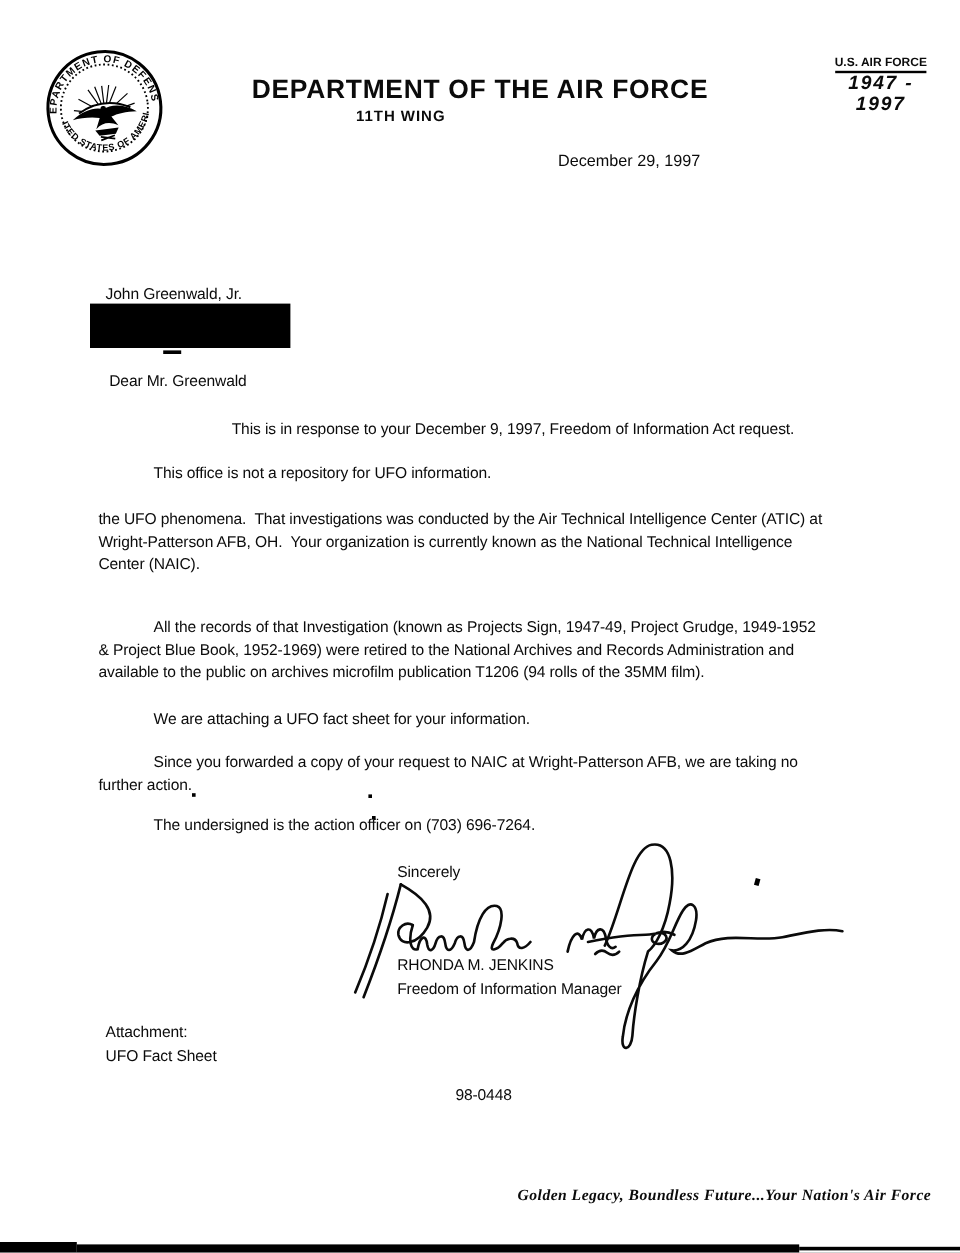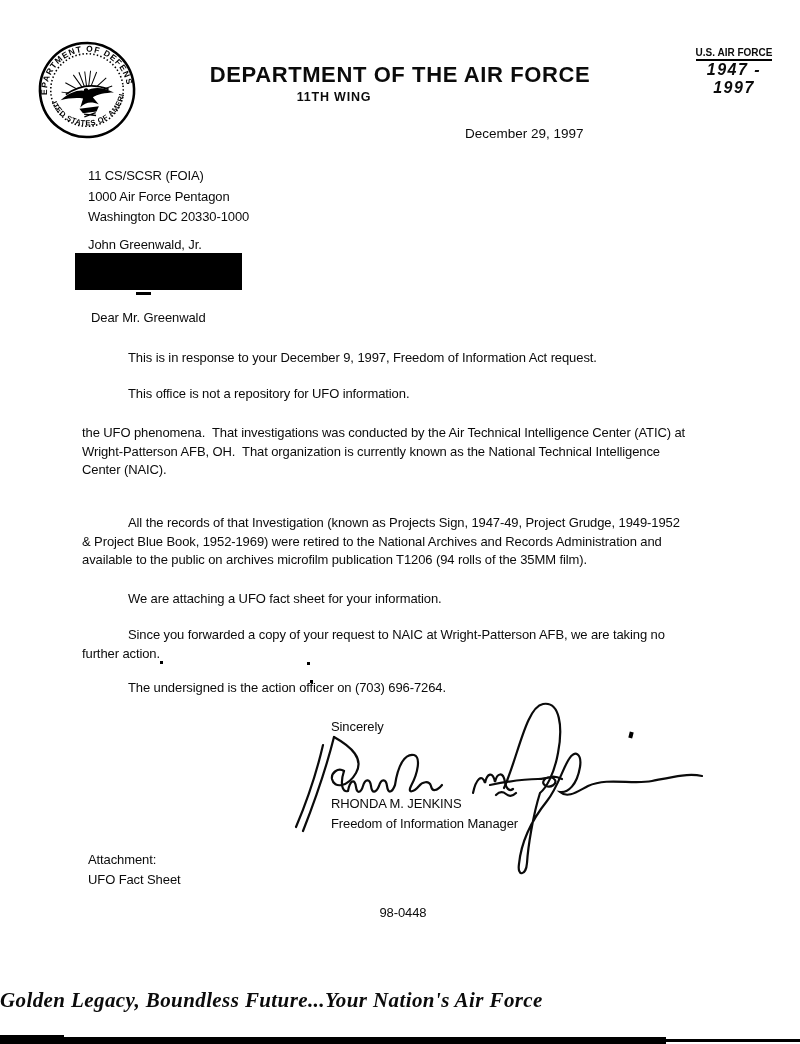--- a/index.html
+++ b/index.html
@@ -27,33 +27,33 @@
   #af50-years{font-size:16px;font-weight:bold;letter-spacing:1.5px;font-style:italic;}
   
   .txt{font-size:13px;letter-spacing:-0.1px;}
   #sender-address{left:88px;top:166px;line-height:20.5px;}
   #recipient-name{left:88px;top:237px;}
   #redaction-bar{left:75px;top:253px;width:167px;height:37px;background:#000;}
   #redaction-tick{left:136px;top:292px;width:15px;height:3px;background:#000;}
   #salutation{left:91px;top:310px;}
   .para{left:82px;width:645px;line-height:18.6px;}
   .indent{padding-left:46px;}
-  #para-1{top:349px;} #para-2{top:385px;} #para-3{top:424px;}
+  #para-1{top:349px;text-align:center;} #para-2{top:385px;} #para-3{top:424px;}
   #para-4{top:514px;} #para-5{top:590px;} #para-6{top:626px;} #para-7{top:679px;}
   
   #valediction{left:331px;top:719px;}
   #signature-svg{left:290px;top:695px;}
   #signer-name{left:331px;top:796px;}
   #signer-title{left:331px;top:816px;}
   #attachment-label{left:88px;top:852px;}
   #attachment-item{left:88px;top:872px;}
   #document-number{left:0;top:905px;width:806px;text-align:center;}
-  #footer-motto{left:0;top:988px;width:776px;text-align:left;
+  #footer-motto{left:0;top:988px;width:776px;text-align:right;
     font-family:"Liberation Serif", serif;font-weight:bold;font-style:italic;
-    font-size:21px;letter-spacing:.4px;}
+    font-size:13px;letter-spacing:.4px;}
   
   .speck{position:absolute;background:#000;}
   #scan-bar-left{left:0;top:1035px;width:64px;height:9px;background:#000;}
   #scan-bar-mid{left:64px;top:1037px;width:602px;height:7px;background:#000;}
   #scan-bar-right{left:666px;top:1039px;width:134px;height:3px;background:#000;}
 </style>
 </head>
 <body>
 
 <div id="page">
@@ -95,41 +95,36 @@
 
   <div id="agency-title" class="abs">DEPARTMENT OF THE AIR FORCE</div>
   <div id="unit-title" class="abs">11TH WING</div>
   <div id="date-line" class="abs">December 29, 1997</div>
 
   <div id="af50-logo" class="abs">
     <div id="af50-title">U.S. AIR FORCE</div>
     <div id="af50-years">1947 - 1997</div>
   </div>
 
-  <div id="sender-address" class="abs txt">
-    <div class="line">11 CS/SCSR (FOIA)</div>
-    <div class="line">1000 Air Force Pentagon</div>
-    <div class="line">Washington DC 20330-1000</div>
-  </div>
 
   <div id="recipient-name" class="abs txt">John Greenwald, Jr.</div>
   <div id="redaction-bar" class="abs"></div>
   <div id="redaction-tick" class="abs"></div>
 
   <div id="salutation" class="abs txt">Dear Mr. Greenwald</div>
 
   <div id="para-1" class="abs txt para">
     <div class="line indent">This is in response to your December 9, 1997, Freedom of Information Act request.</div>
   </div>
   <div id="para-2" class="abs txt para">
     <div class="line indent">This office is not a repository for UFO information.</div>
   </div>
   <div id="para-3" class="abs txt para">
     <div class="line">the UFO phenomena.  That investigations was conducted by the Air Technical Intelligence Center (ATIC) at</div>
-    <div class="line">Wright-Patterson AFB, OH.  That organization is currently known as the National Technical Intelligence</div>
+    <div class="line">Wright-Patterson AFB, OH.  Your organization is currently known as the National Technical Intelligence</div>
     <div class="line">Center (NAIC).</div>
   </div>
   <div id="para-4" class="abs txt para">
     <div class="line indent">All the records of that Investigation (known as Projects Sign, 1947-49, Project Grudge, 1949-1952</div>
     <div class="line">&amp; Project Blue Book, 1952-1969) were retired to the National Archives and Records Administration and</div>
     <div class="line">available to the public on archives microfilm publication T1206 (94 rolls of the 35MM film).</div>
   </div>
   <div id="para-5" class="abs txt para">
     <div class="line indent">We are attaching a UFO fact sheet for your information.</div>
   </div>

